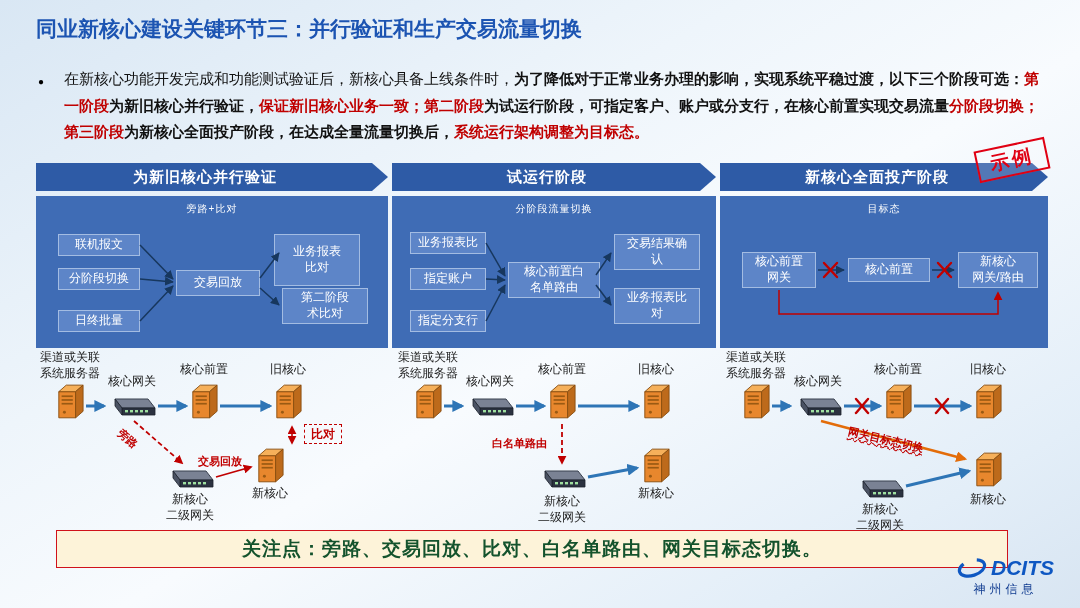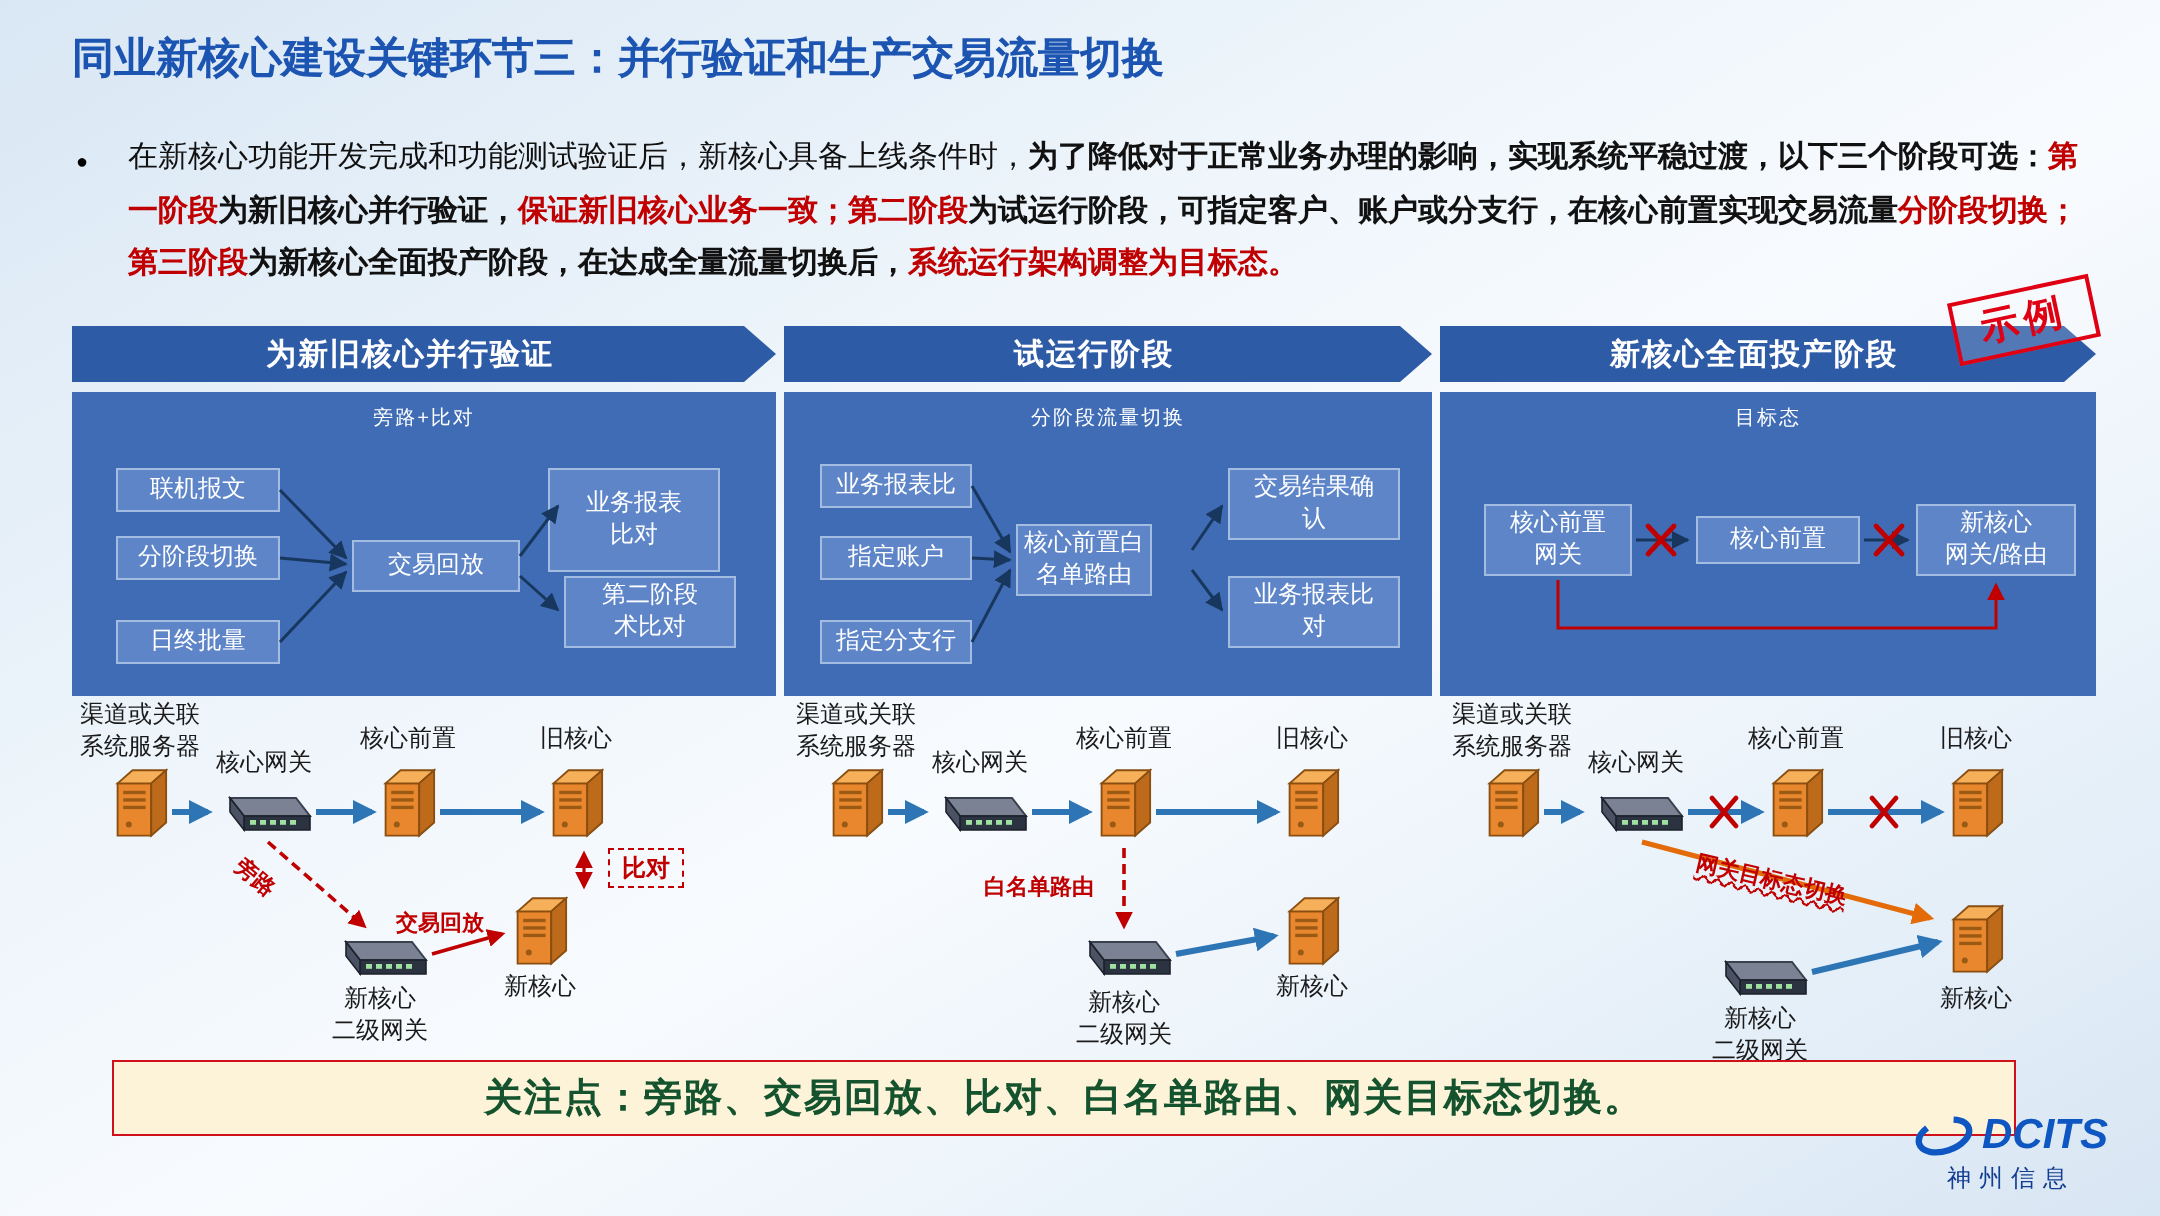--- a/index.html
+++ b/index.html
@@ -143,21 +143,21 @@
   <div class="fbox" style="left:58px;top:310px;width:82px;height:22px">日终批量</div>
   <div class="fbox" style="left:176px;top:270px;width:84px;height:26px">交易回放</div>
   <div class="fbox" style="left:274px;top:234px;width:86px;height:52px">业务报表
 比对</div>
   <div class="fbox" style="left:282px;top:288px;width:86px;height:36px">第二阶段
 术比对</div>
 
   <div class="fbox" style="left:410px;top:232px;width:76px;height:22px">业务报表比</div>
   <div class="fbox" style="left:410px;top:268px;width:76px;height:22px">指定账户</div>
   <div class="fbox" style="left:410px;top:310px;width:76px;height:22px">指定分支行</div>
-  <div class="fbox" style="left:508px;top:262px;width:68px;height:36px">核心前置白
+  <div class="fbox" style="left:508px;top:262px;width:92px;height:36px">核心前置白
 名单路由</div>
   <div class="fbox" style="left:614px;top:234px;width:86px;height:36px">交易结果确
 认</div>
   <div class="fbox" style="left:614px;top:288px;width:86px;height:36px">业务报表比
 对</div>
 
   <div class="fbox" style="left:742px;top:252px;width:74px;height:36px">核心前置
 网关</div>
   <div class="fbox" style="left:848px;top:258px;width:82px;height:24px">核心前置</div>
   <div class="fbox" style="left:958px;top:252px;width:80px;height:36px">新核心

